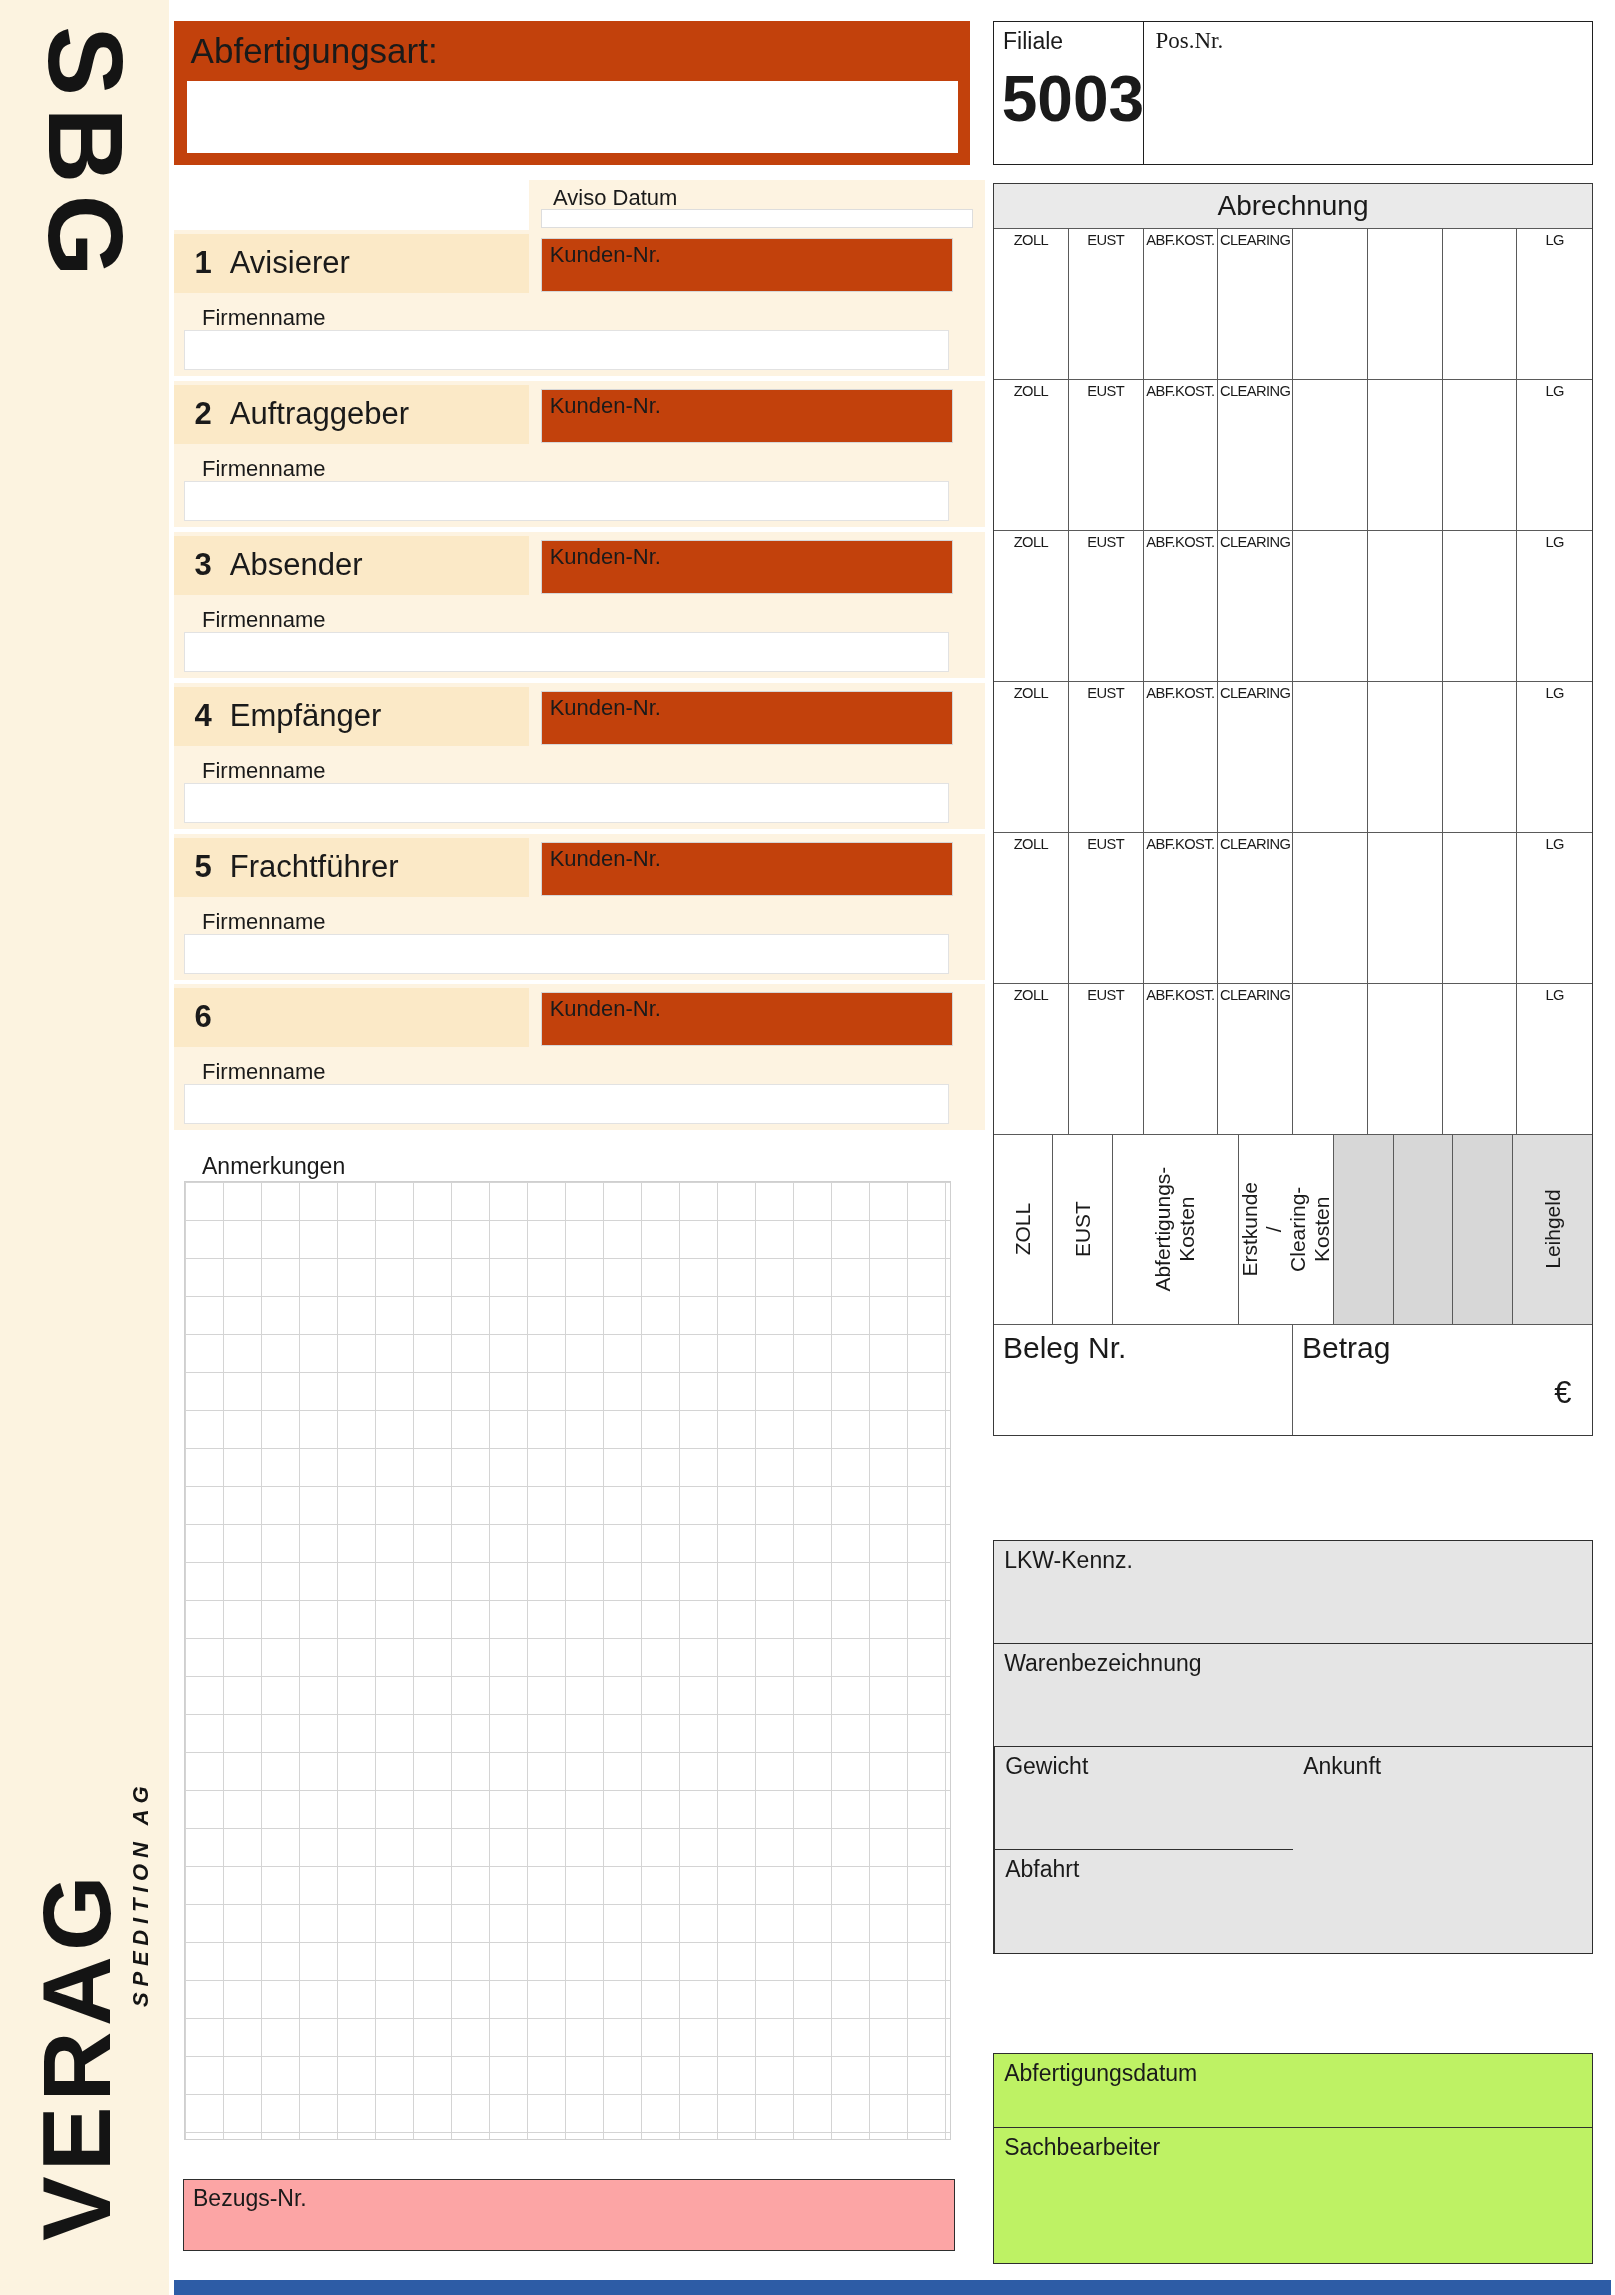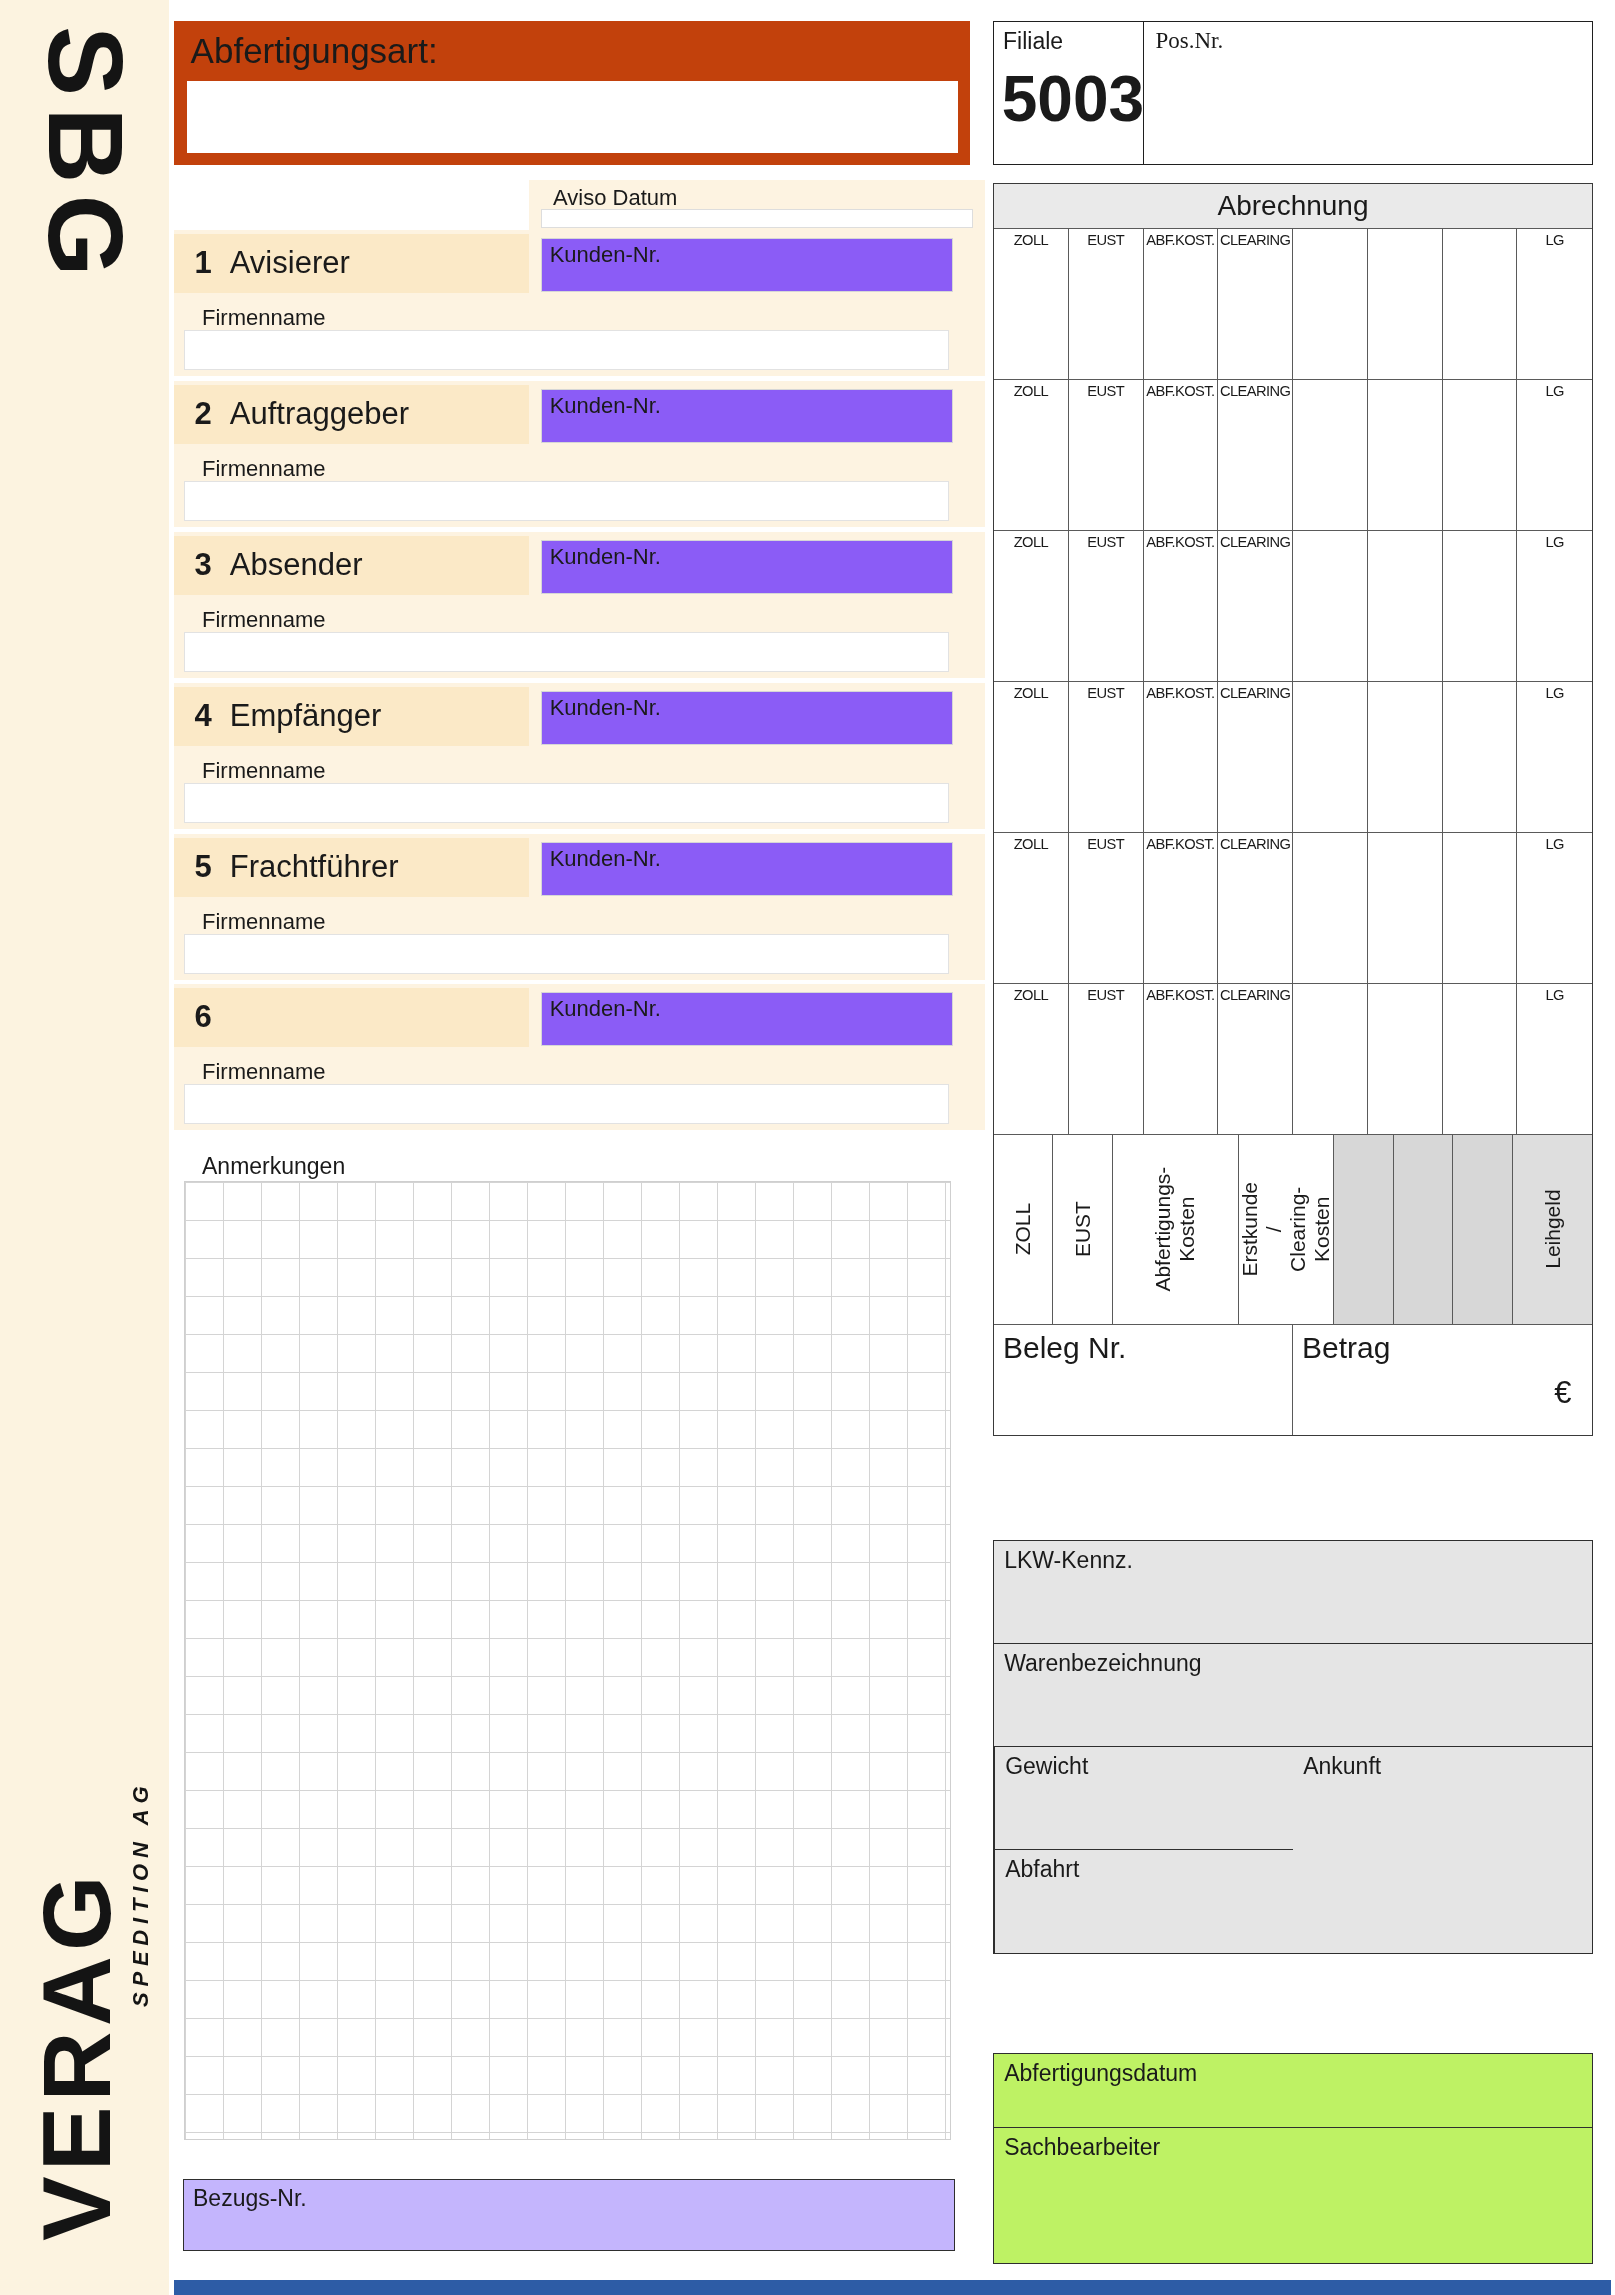--- a/index.html
+++ b/index.html
@@ -26,21 +26,21 @@
   
   .aviso-strip{position:absolute;left:529px;top:180px;width:456px;height:50px;background:#fdf3e1;}
   .aviso-label{position:absolute;left:24px;top:5.1px;font-size:22px;}
   .aviso-input{position:absolute;left:11.5px;top:29px;width:430px;height:16.6px;background:#ffffff;border:0.6px solid #ddd;}
 
   
   .party{position:absolute;left:174px;width:811px;height:146px;background:#fdf3e1;}
   .party-band{position:absolute;left:0;top:3.8px;width:355px;height:59px;background:#fbe9c7;display:flex;align-items:center;gap:18px;padding-left:20.5px;box-sizing:border-box;}
   .party-number{font-size:31px;font-weight:bold;}
   .party-role{font-size:31px;}
-  .kunden-field{position:absolute;left:367px;top:7.7px;width:412px;height:54px;background:#8b5cf6;border:1.3px solid #d6d6d6;box-sizing:border-box;}
+  .kunden-field{position:absolute;left:367px;top:7.7px;width:412px;height:54px;background:#c2410c;border:1.3px solid #d6d6d6;box-sizing:border-box;}
   .kunden-label{position:absolute;left:7.7px;top:3.8px;font-size:22px;}
   .firma-label{position:absolute;left:28px;top:75px;font-size:22px;}
   .firma-input{position:absolute;left:10.2px;top:100px;width:765px;height:40px;background:#fff;border:1.3px solid #e2e2e2;box-sizing:border-box;}
 
   
   .abr{position:absolute;left:993px;top:183px;width:600px;border:1.9px solid #3a3a3a;background:#fff;box-sizing:border-box;}
   .abr-header{height:44px;background:#eaeaea;border-bottom:1.3px solid #5a5a5a;display:flex;align-items:center;justify-content:center;font-size:28px;}
   .abr-rows{display:grid;grid-template-columns:repeat(8,1fr);grid-auto-rows:151px;}
   .abr-cell{border-right:1.3px solid #5a5a5a;border-bottom:1.3px solid #5a5a5a;box-sizing:border-box;font-size:14.7px;letter-spacing:-0.6px;text-align:center;padding-top:3.2px;overflow:hidden;}
   .abr-cell.c8{border-right:none;}
@@ -69,21 +69,21 @@
   .ship-cell.rightcol{border-left:1.3px solid #2e2e2e;}
   .ship-label{position:absolute;left:10.2px;top:6.4px;font-size:23px;}
 
   
   .proc-box{position:absolute;left:993px;top:2053px;width:600px;height:211px;border:1.9px solid #2e2e2e;box-sizing:border-box;background:#bef264;}
   .proc-row1{height:74px;border-bottom:1.3px solid #2e2e2e;position:relative;box-sizing:border-box;}
   .proc-row2{position:relative;height:134px;}
   .proc-label{position:absolute;left:10.2px;top:6.4px;font-size:23px;}
 
   
-  .bezug-box{position:absolute;left:183px;top:2179px;width:772px;height:72px;border:1.3px solid #2e2e2e;box-sizing:border-box;background:#c4b5fd;}
+  .bezug-box{position:absolute;left:183px;top:2179px;width:772px;height:72px;border:1.3px solid #2e2e2e;box-sizing:border-box;background:#fca5a5;}
   .bezug-label{position:absolute;left:9px;top:5.1px;font-size:23px;}
   .bottom-bar{position:absolute;left:174px;top:2280px;width:1437px;height:16px;background:#2d5ca6;}
 </style>
 </head>
 <body>
 
 <div class="page">
 
   <div class="sidebar">
     <div class="logo-sbg">SBG</div>

